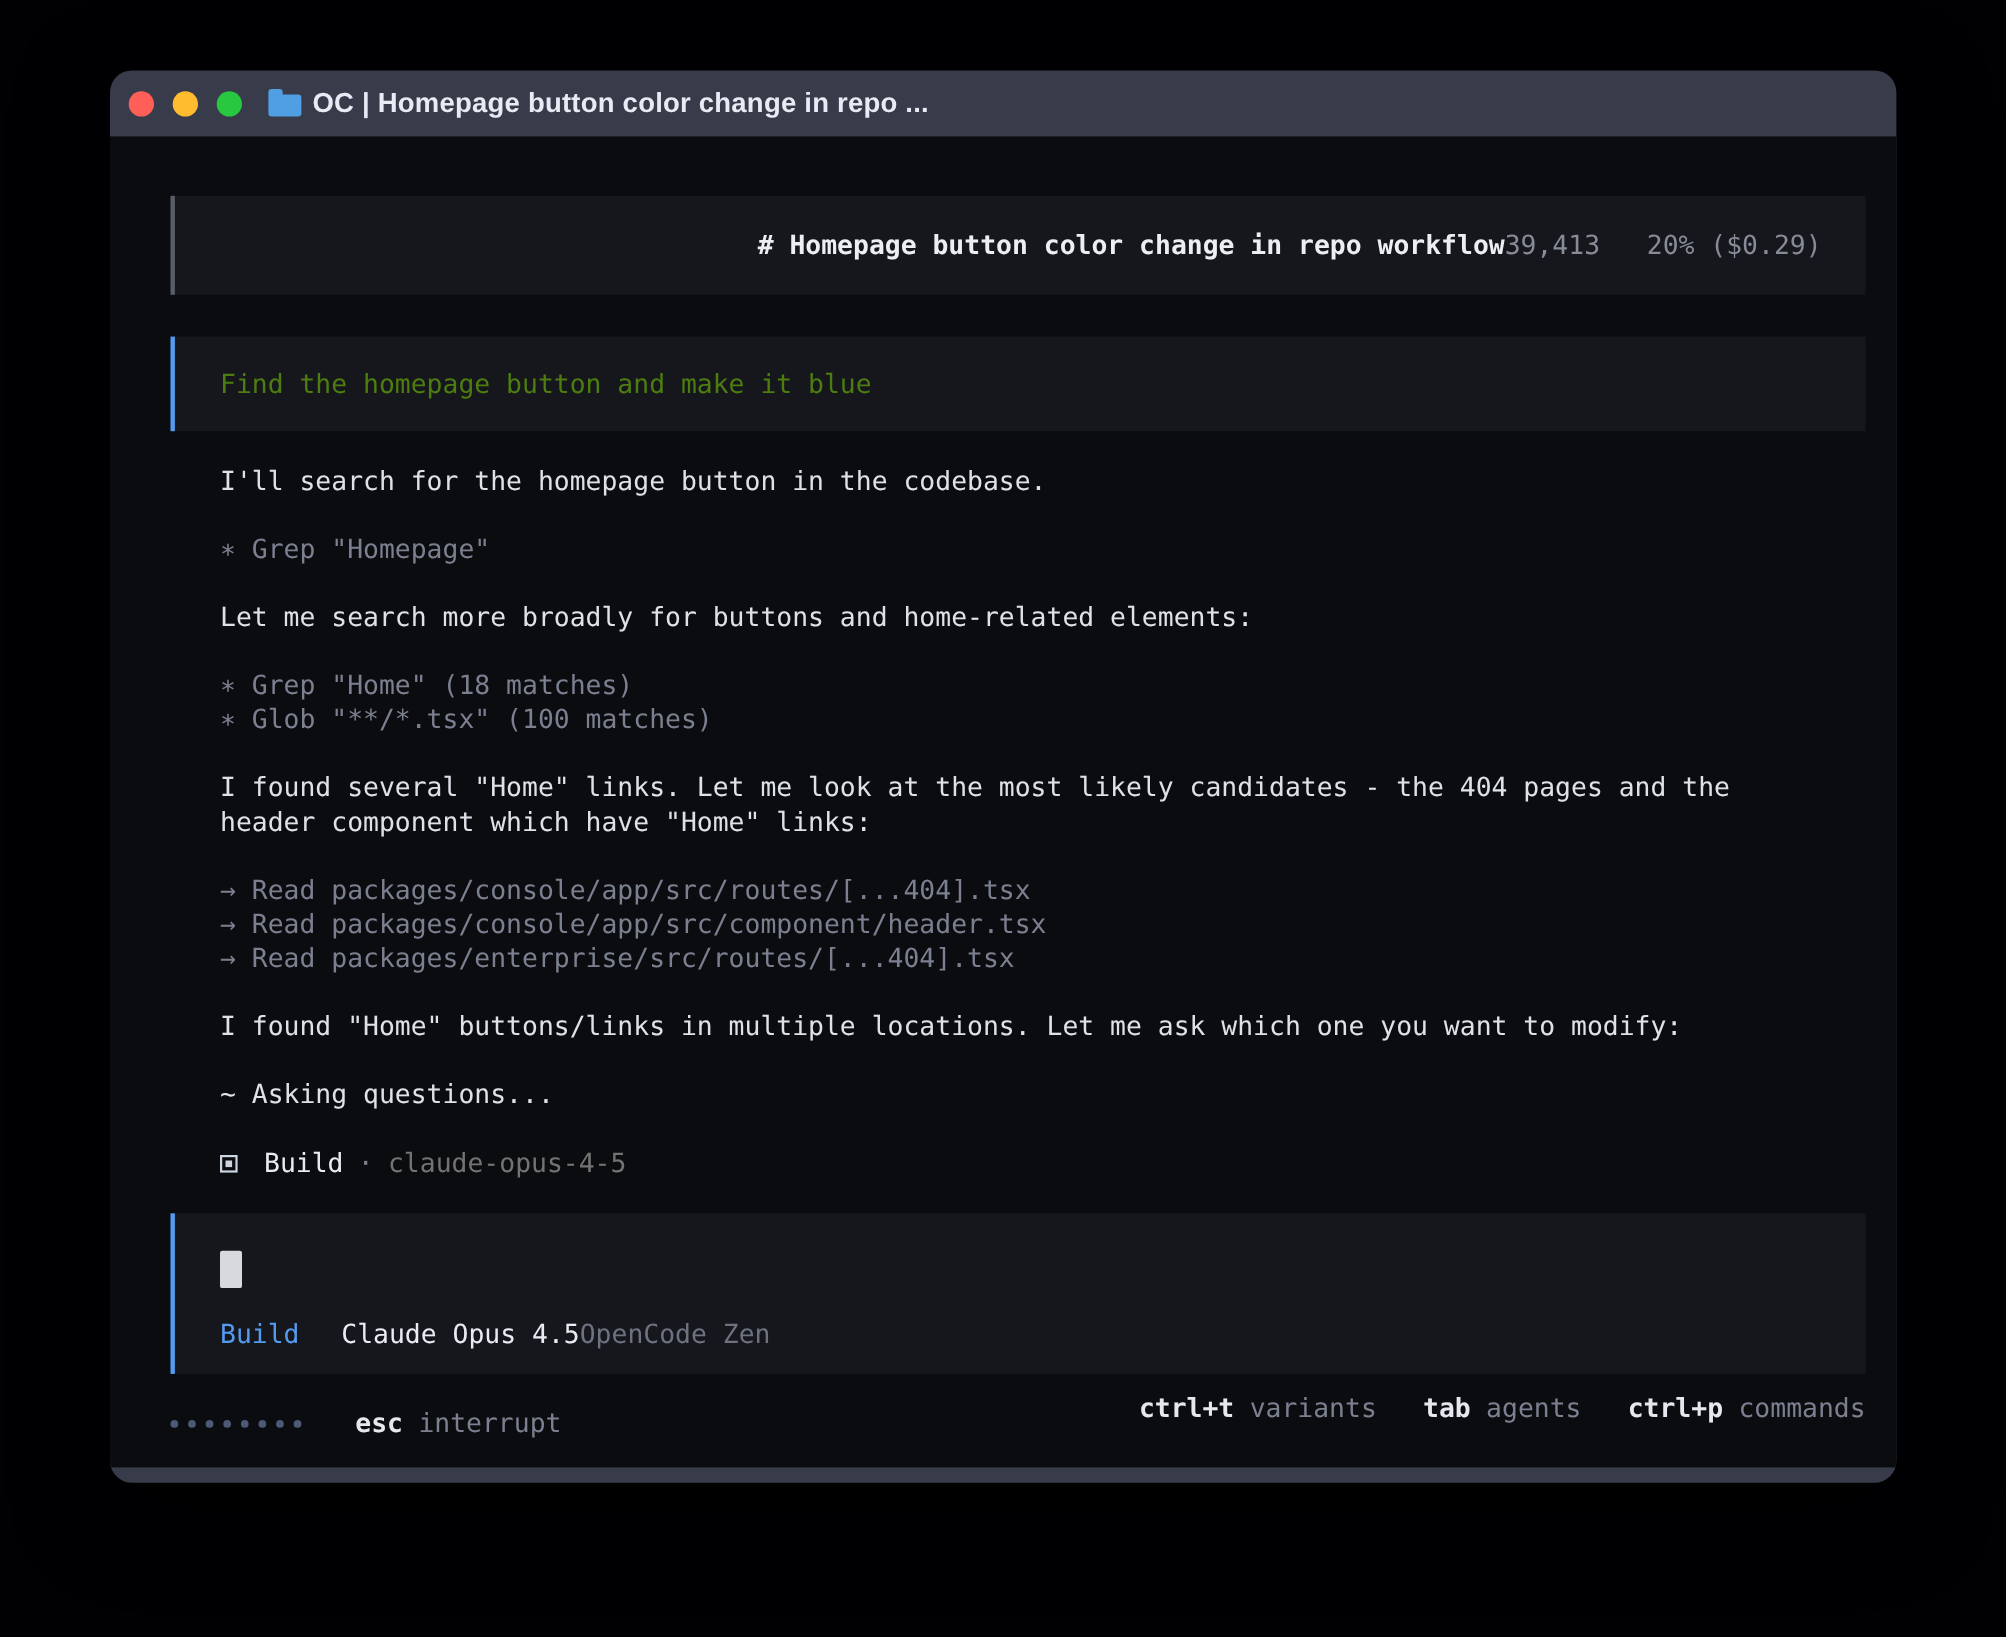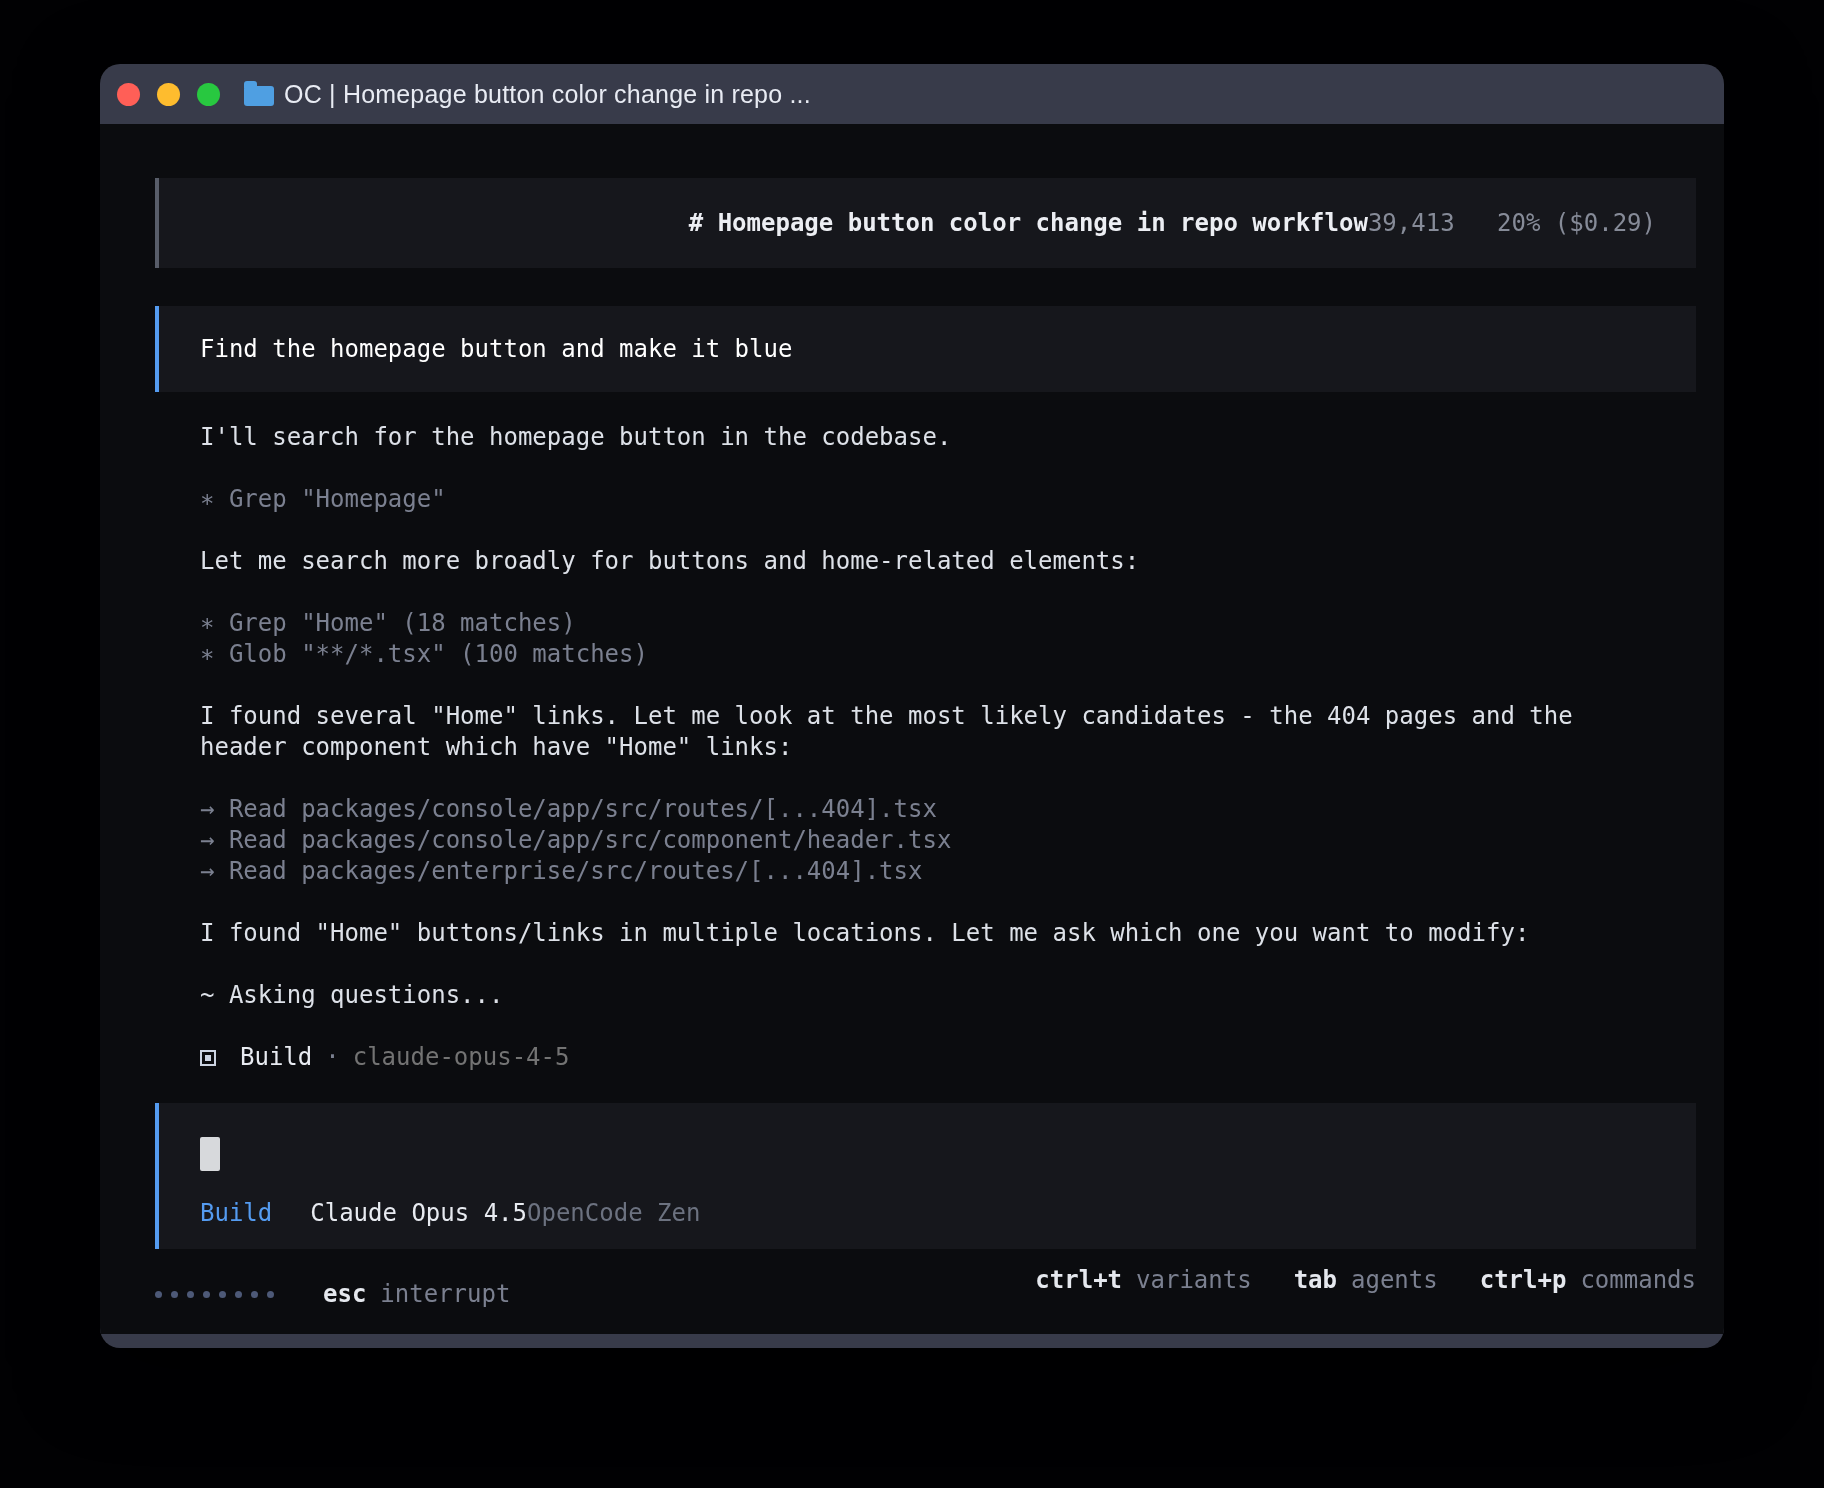--- a/index.html
+++ b/index.html
@@ -38,21 +38,21 @@
   }
   .folder::before {
     content: '';
     position: absolute; top: -5px; left: 0;
     width: 13px; height: 7px;
     background: #4f9fe2;
     border-radius: 3px 3px 0 0;
   }
   .win-title {
     font-family: "Liberation Sans", "DejaVu Sans", sans-serif;
-    font-weight: normal; font-size: 25px;
+    font-weight: bold; font-size: 25px;
     color: #e8ebf3; letter-spacing: .2px;
     white-space: nowrap;
   }
   .terminal {
     flex: 1 1 auto;
     background: #0b0c0f;
     padding: 54px 28px 0 55px;
     overflow: hidden;
     font-size: 24px; line-height: 31px;
     color: #dde1e8;
@@ -69,21 +69,21 @@
   }
   .hdr-title { font-weight: bold; color: #eceef3; white-space: nowrap; }
   .hdr-stats { color: #868b98; white-space: nowrap; }
   .hdr-stats .stat + .stat { margin-left: 28px; }
   .user-block {
     border-left-color: #549bf0;
     height: 86px;
     display: flex; align-items: center;
     padding: 0 40px 0 41px;
     margin-bottom: 30px;
-    color: #ffffff;
+    color: #4d7c0f;
     text-align: center;
   }
   .para { margin: 0 0 31px 45px; max-width: 1460px; color: #dde1e8; }
   .group { margin: 0 0 31px 45px; }
   .tool { color: #7b8090; white-space: pre; }
   .status-row {
     margin: 0 0 30px 45px;
     display: flex; align-items: center;
   }
   .build-icon {

